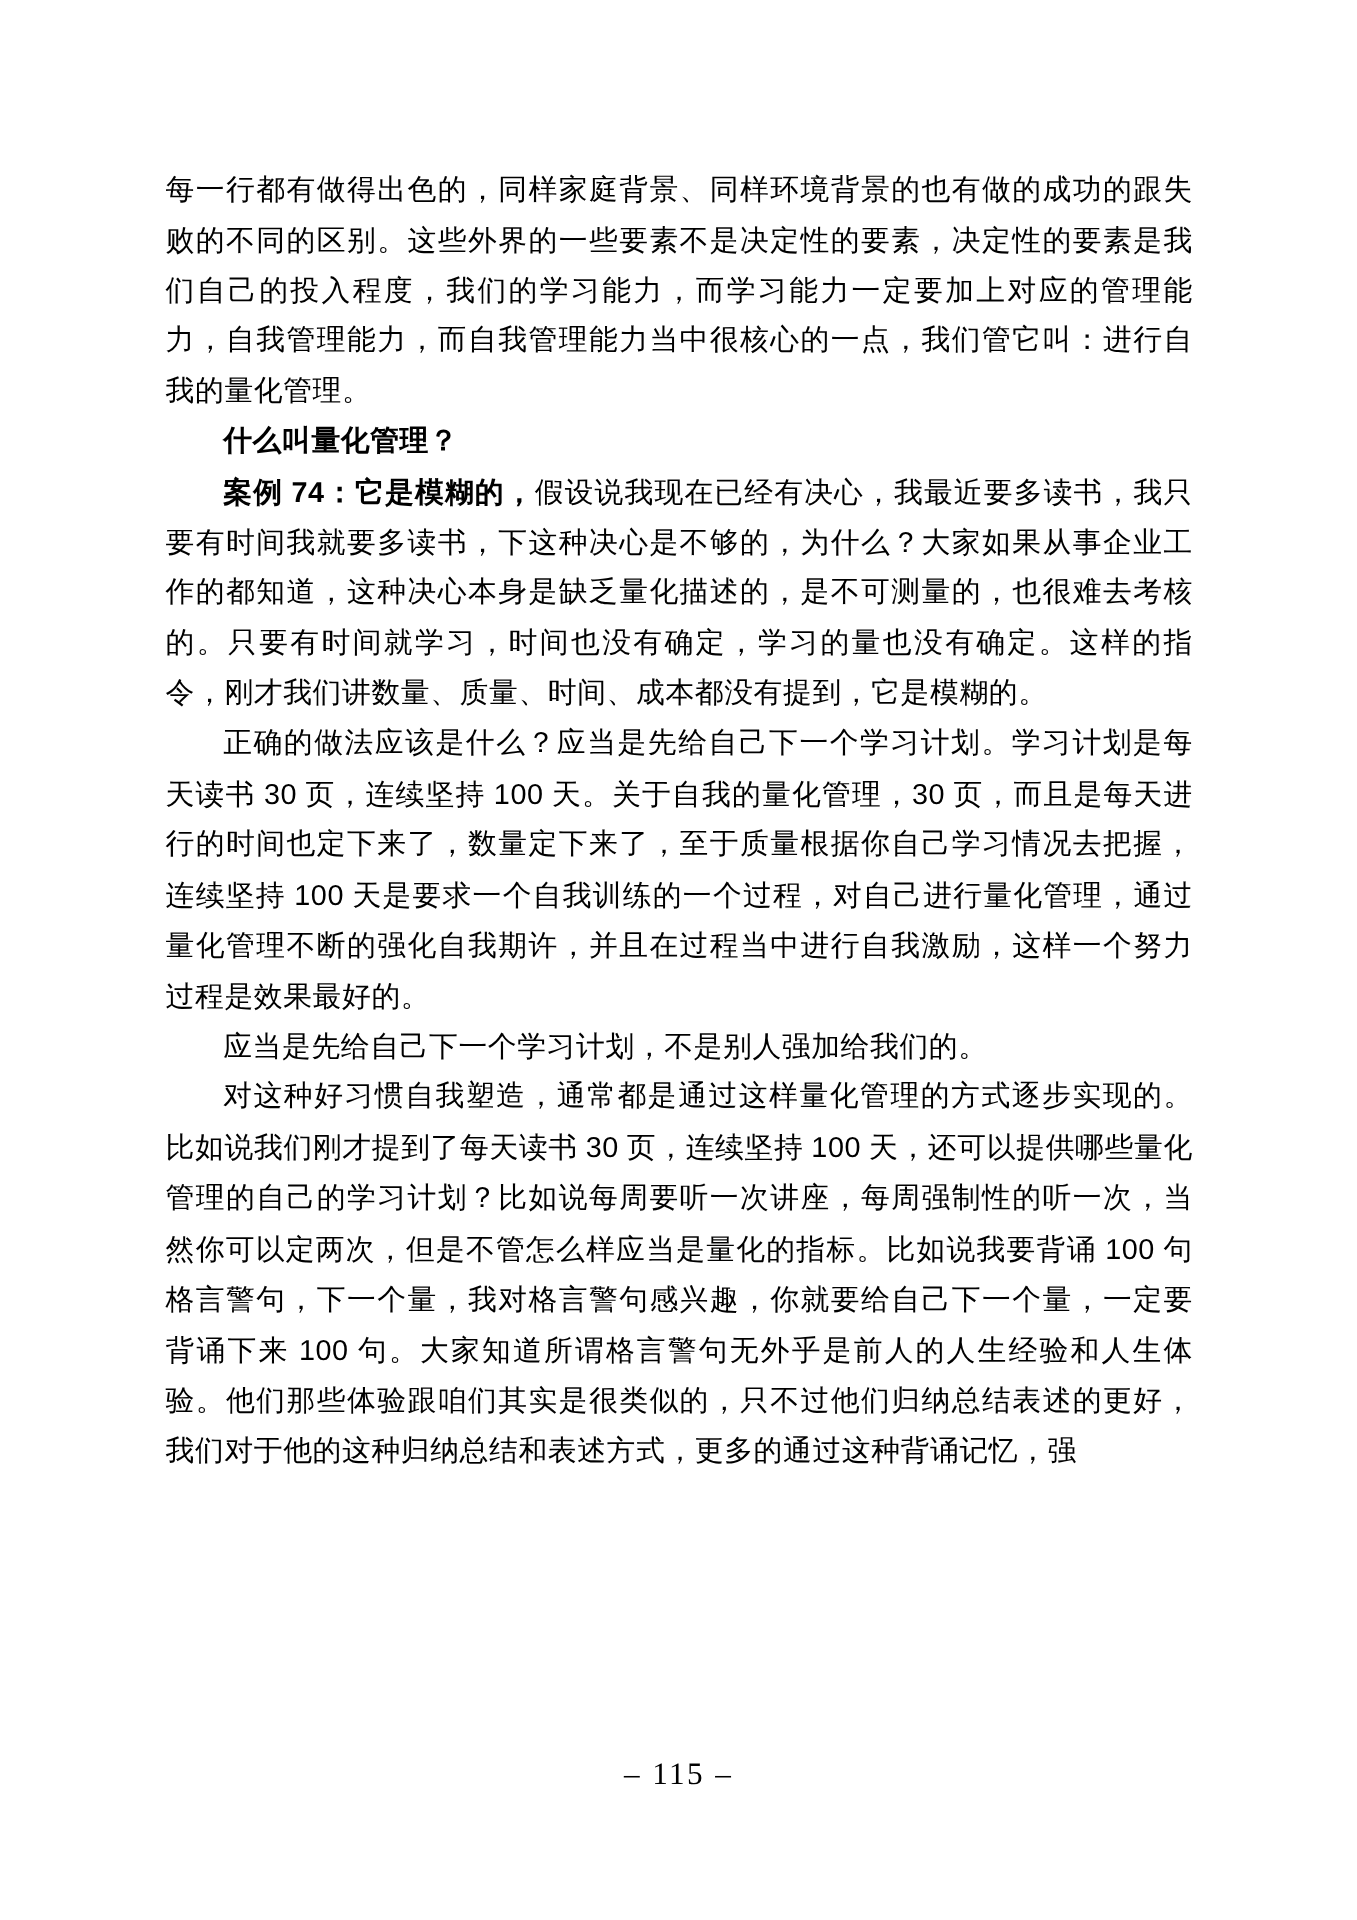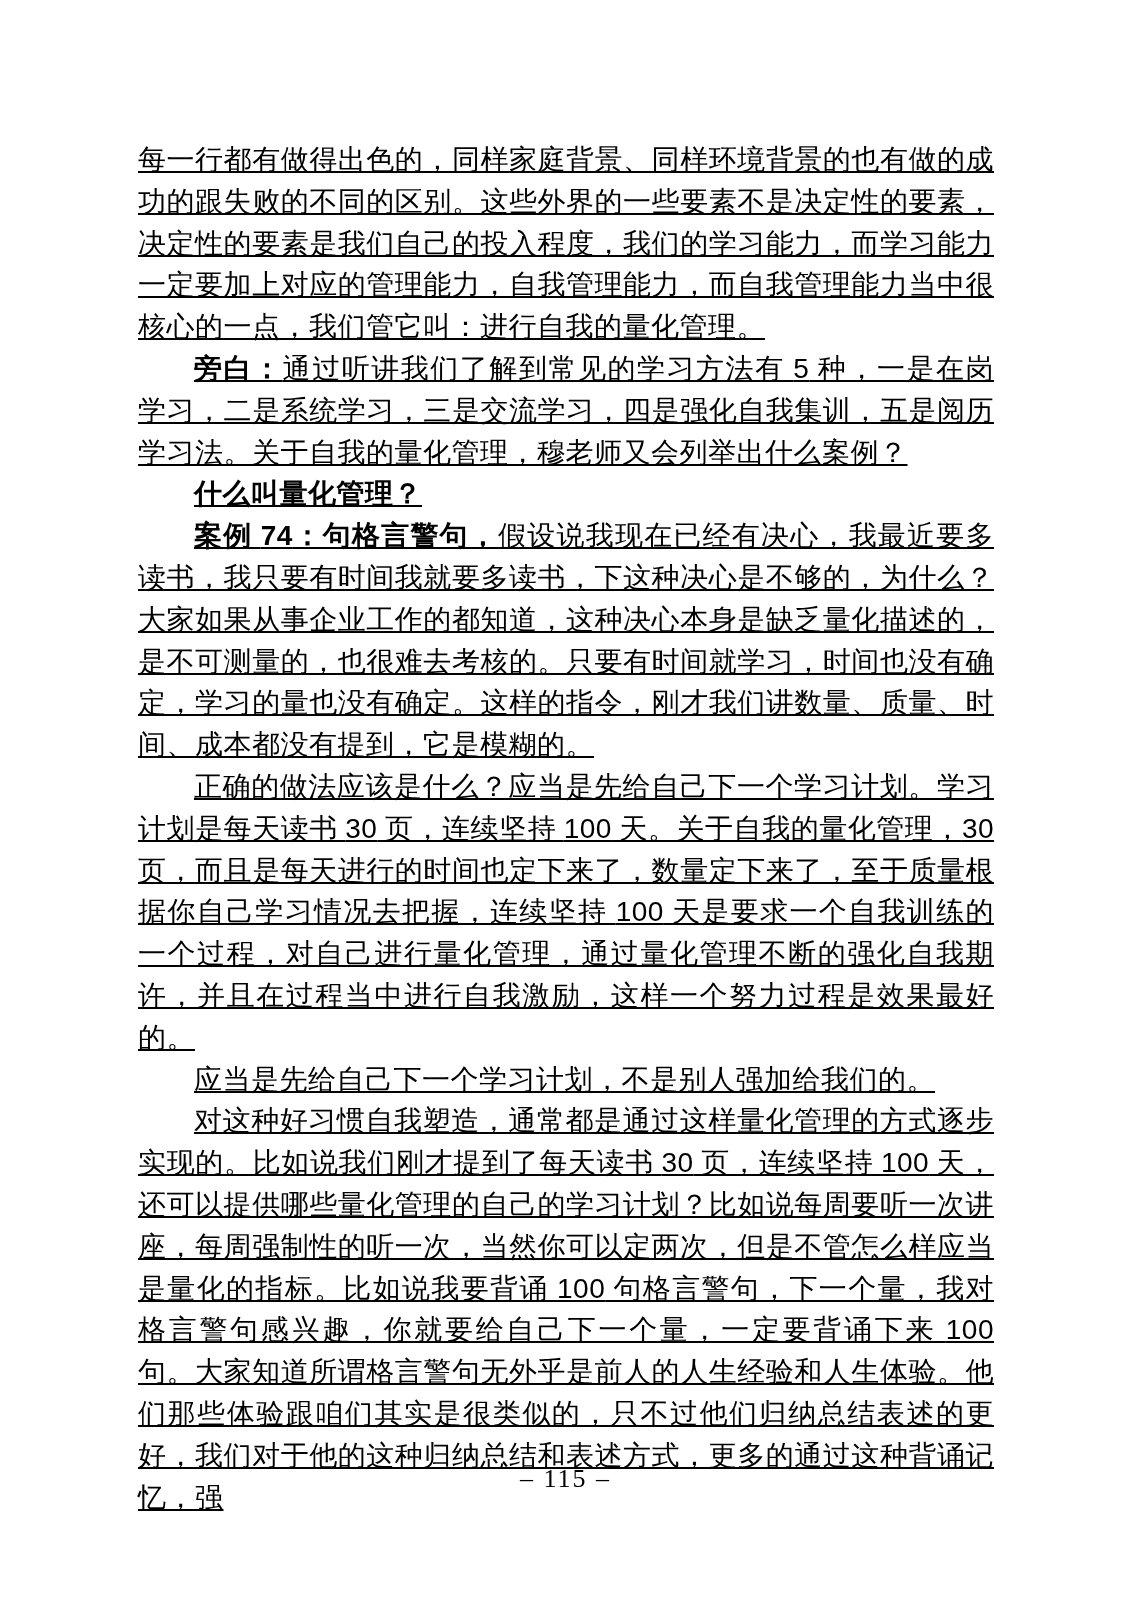--- a/index.html
+++ b/index.html
@@ -18,26 +18,25 @@
   .doc-page {
     position: absolute;
     inset: 0;
     background: #ffffff;
   }
   .text-block {
     position: absolute;
     left: 138px;
     top: 139px;
     width: 856px;
-    font-size: 28px;
+    font-size: 24px;
     line-height: 41.8px;
     letter-spacing: 0.5px;
     text-align: justify;
     text-justify: inter-ideograph;
-    text-decoration: underline;
   }
   p.para {
     margin: 0;
     padding: 0;
   }
   p.para.indent {
     text-indent: 2em;
   }
   .bold {
     font-weight: bold;
@@ -60,21 +59,20 @@
     letter-spacing: 2px;
     color: #000000;
   }
 </style>
 </head>
 <body>
 
 <div class="doc-page">
   <div class="text-block" id="paras">
       <p class="para"><span>每一行都有做得出色的，同样家庭背景、同样环境背景的也有做的成功的跟失败的不同的区别。这些外界的一些要素不是决定性的要素，决定性的要素是我们自己的投入程度，我们的学习能力，而学习能力一定要加上对应的管理能力，自我管理能力，而自我管理能力当中很核心的一点，我们管它叫：进行自我的量化管理。</span></p>
-      <p class="para indent"><span class="bold">旁白：</span><span>通过听讲我们了解到常见的学习方法有 </span><span class="num">5</span><span> 种，一是在岗学习，二是系统学习，三是交流学习，四是强化自我集训，五是阅历学习法。关于自我的量化管理，穆老师又会列举出什么案例？</span></p>
       <p class="para indent"><span class="bold">什么叫量化管理？</span></p>
-      <p class="para indent"><span class="bold">案例 </span><span class="boldnum">74</span><span class="bold">：句格言警句，</span><span>假设说我现在已经有决心，我最近要多读书，我只要有时间我就要多读书，下这种决心是不够的，为什么？大家如果从事企业工作的都知道，这种决心本身是缺乏量化描述的，是不可测量的，也很难去考核的。只要有时间就学习，时间也没有确定，学习的量也没有确定。这样的指令，刚才我们讲数量、质量、时间、成本都没有提到，它是模糊的。</span></p>
+      <p class="para indent"><span class="bold">案例 </span><span class="boldnum">74</span><span class="bold">：它是模糊的，</span><span>假设说我现在已经有决心，我最近要多读书，我只要有时间我就要多读书，下这种决心是不够的，为什么？大家如果从事企业工作的都知道，这种决心本身是缺乏量化描述的，是不可测量的，也很难去考核的。只要有时间就学习，时间也没有确定，学习的量也没有确定。这样的指令，刚才我们讲数量、质量、时间、成本都没有提到，它是模糊的。</span></p>
       <p class="para indent"><span>正确的做法应该是什么？应当是先给自己下一个学习计划。学习计划是每天读书 </span><span class="num">30</span><span> 页，连续坚持 </span><span class="num">100</span><span> 天。关于自我的量化管理，</span><span class="num">30</span><span> 页，而且是每天进行的时间也定下来了，数量定下来了，至于质量根据你自己学习情况去把握，连续坚持 </span><span class="num">100</span><span> 天是要求一个自我训练的一个过程，对自己进行量化管理，通过量化管理不断的强化自我期许，并且在过程当中进行自我激励，这样一个努力过程是效果最好的。</span></p>
       <p class="para indent"><span>应当是先给自己下一个学习计划，不是别人强加给我们的。</span></p>
       <p class="para indent"><span>对这种好习惯自我塑造，通常都是通过这样量化管理的方式逐步实现的。比如说我们刚才提到了每天读书 </span><span class="num">30</span><span> 页，连续坚持 </span><span class="num">100</span><span> 天，还可以提供哪些量化管理的自己的学习计划？比如说每周要听一次讲座，每周强制性的听一次，当然你可以定两次，但是不管怎么样应当是量化的指标。比如说我要背诵 </span><span class="num">100</span><span> 句格言警句，下一个量，我对格言警句感兴趣，你就要给自己下一个量，一定要背诵下来 </span><span class="num">100</span><span> 句。大家知道所谓格言警句无外乎是前人的人生经验和人生体验。他们那些体验跟咱们其实是很类似的，只不过他们归纳总结表述的更好，我们对于他的这种归纳总结和表述方式，更多的通过这种背诵记忆，强</span></p>
     </div>
   <div class="footer">– 115 –</div>
 </div>
 
 </body></html>

